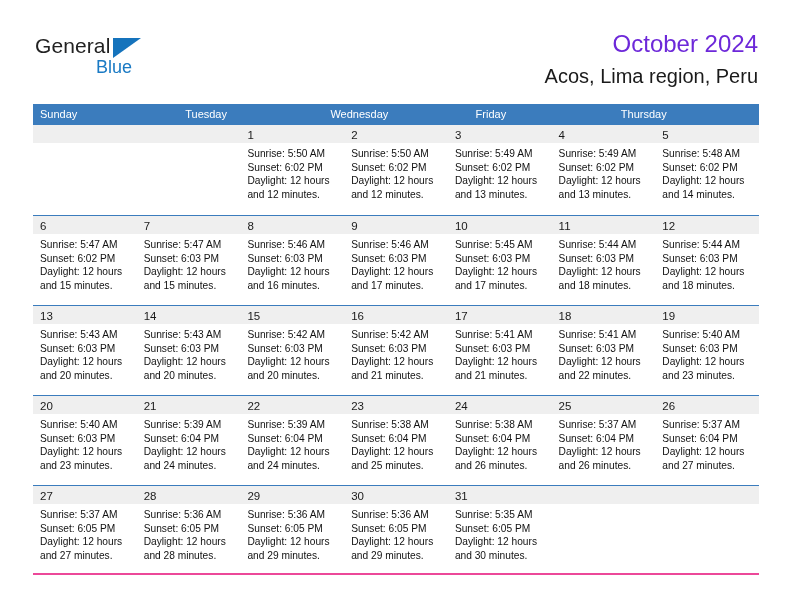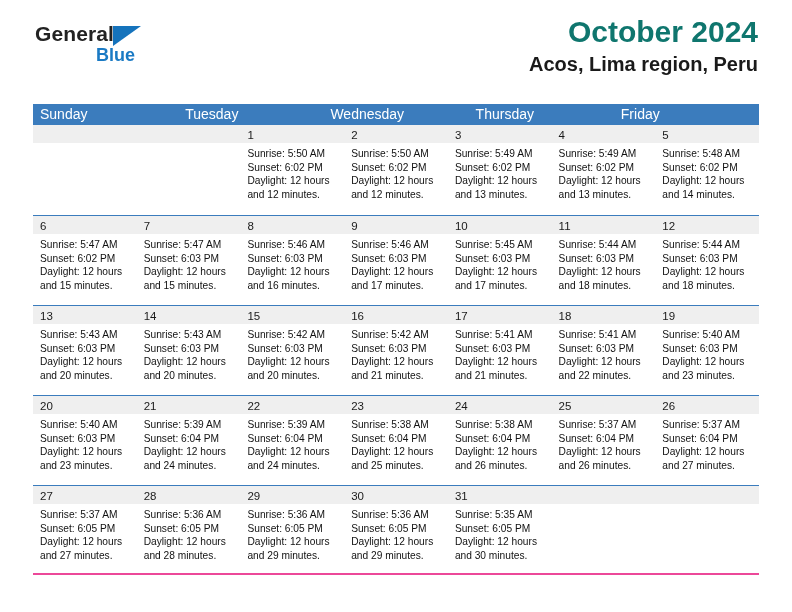--- a/index.html
+++ b/index.html
@@ -18,24 +18,23 @@
     position: relative;
     width: 792px;
     height: 612px;
     box-sizing: border-box;
   }
 
   
   .top-bar {
     position: absolute;
     left: 34px;
-    top: 16px;
+    top: 28px;
     right: 34px;
     height: 62px;
-    font-weight: bold;
   }
   .brand {
     position: absolute;
     left: 0;
     top: 6px;
     width: 230px;
     height: 56px;
   }
   .brand-general {
     position: absolute;
@@ -64,22 +63,22 @@
     line-height: 24px;
   }
 
   .title-block {
     position: absolute;
     right: 0;
     top: 0;
     text-align: right;
   }
   .cal-title {
-    font-size: 30px;
-    color: #0f766e;
+    font-size: 24px;
+    color: #6d28d9;
     line-height: 32px;
     white-space: nowrap;
   }
   .cal-subtitle {
     margin-top: 7px;
     font-size: 20px;
     color: #1a1a1a;
     line-height: 18px;
     white-space: nowrap;
   }
@@ -92,21 +91,21 @@
     width: 726px;
   }
   .week-head {
     display: flex;
     background: #3b7cbd;
     height: 21px;
   }
   .week-head .dow {
     flex: 1 1 0;
     color: #ffffff;
-    font-size: 14px;
+    font-size: 11px;
     line-height: 21px;
     padding-left: 7px;
     box-sizing: border-box;
     white-space: nowrap;
   }
 
   .week-row {
     display: flex;
     height: 90px;
     border-top: 1px solid #3b7cbd;
@@ -167,22 +166,22 @@
       <div class="cal-subtitle">Acos, Lima region, Peru</div>
     </div>
 
   </div>
 
   <div class="calendar">
     <div class="week-head">
         <div class="dow">Sunday</div>
         <div class="dow">Tuesday</div>
         <div class="dow">Wednesday</div>
+        <div class="dow">Friday</div>
         <div class="dow">Thursday</div>
-        <div class="dow">Friday</div>
       </div>
     <div id="weeks-container">
         <div class="week-row">
           <div class="day-cell empty">
             <div class="daynum-band"><span class="daynum"></span></div>
             <div class="day-body"></div>
           </div>
           <div class="day-cell empty">
             <div class="daynum-band"><span class="daynum"></span></div>
             <div class="day-body"></div>

